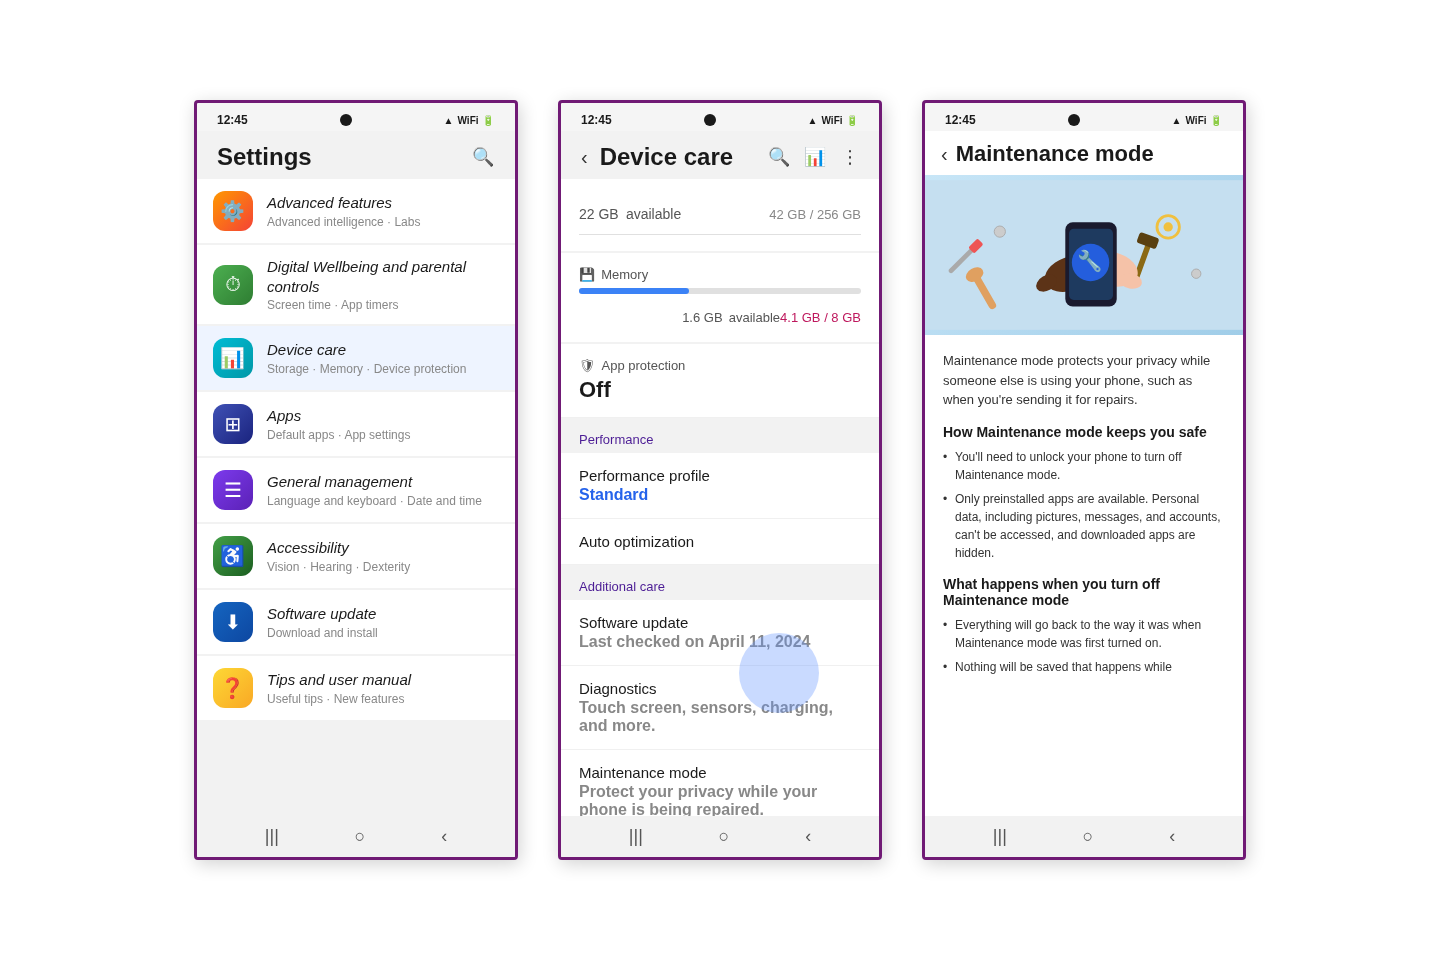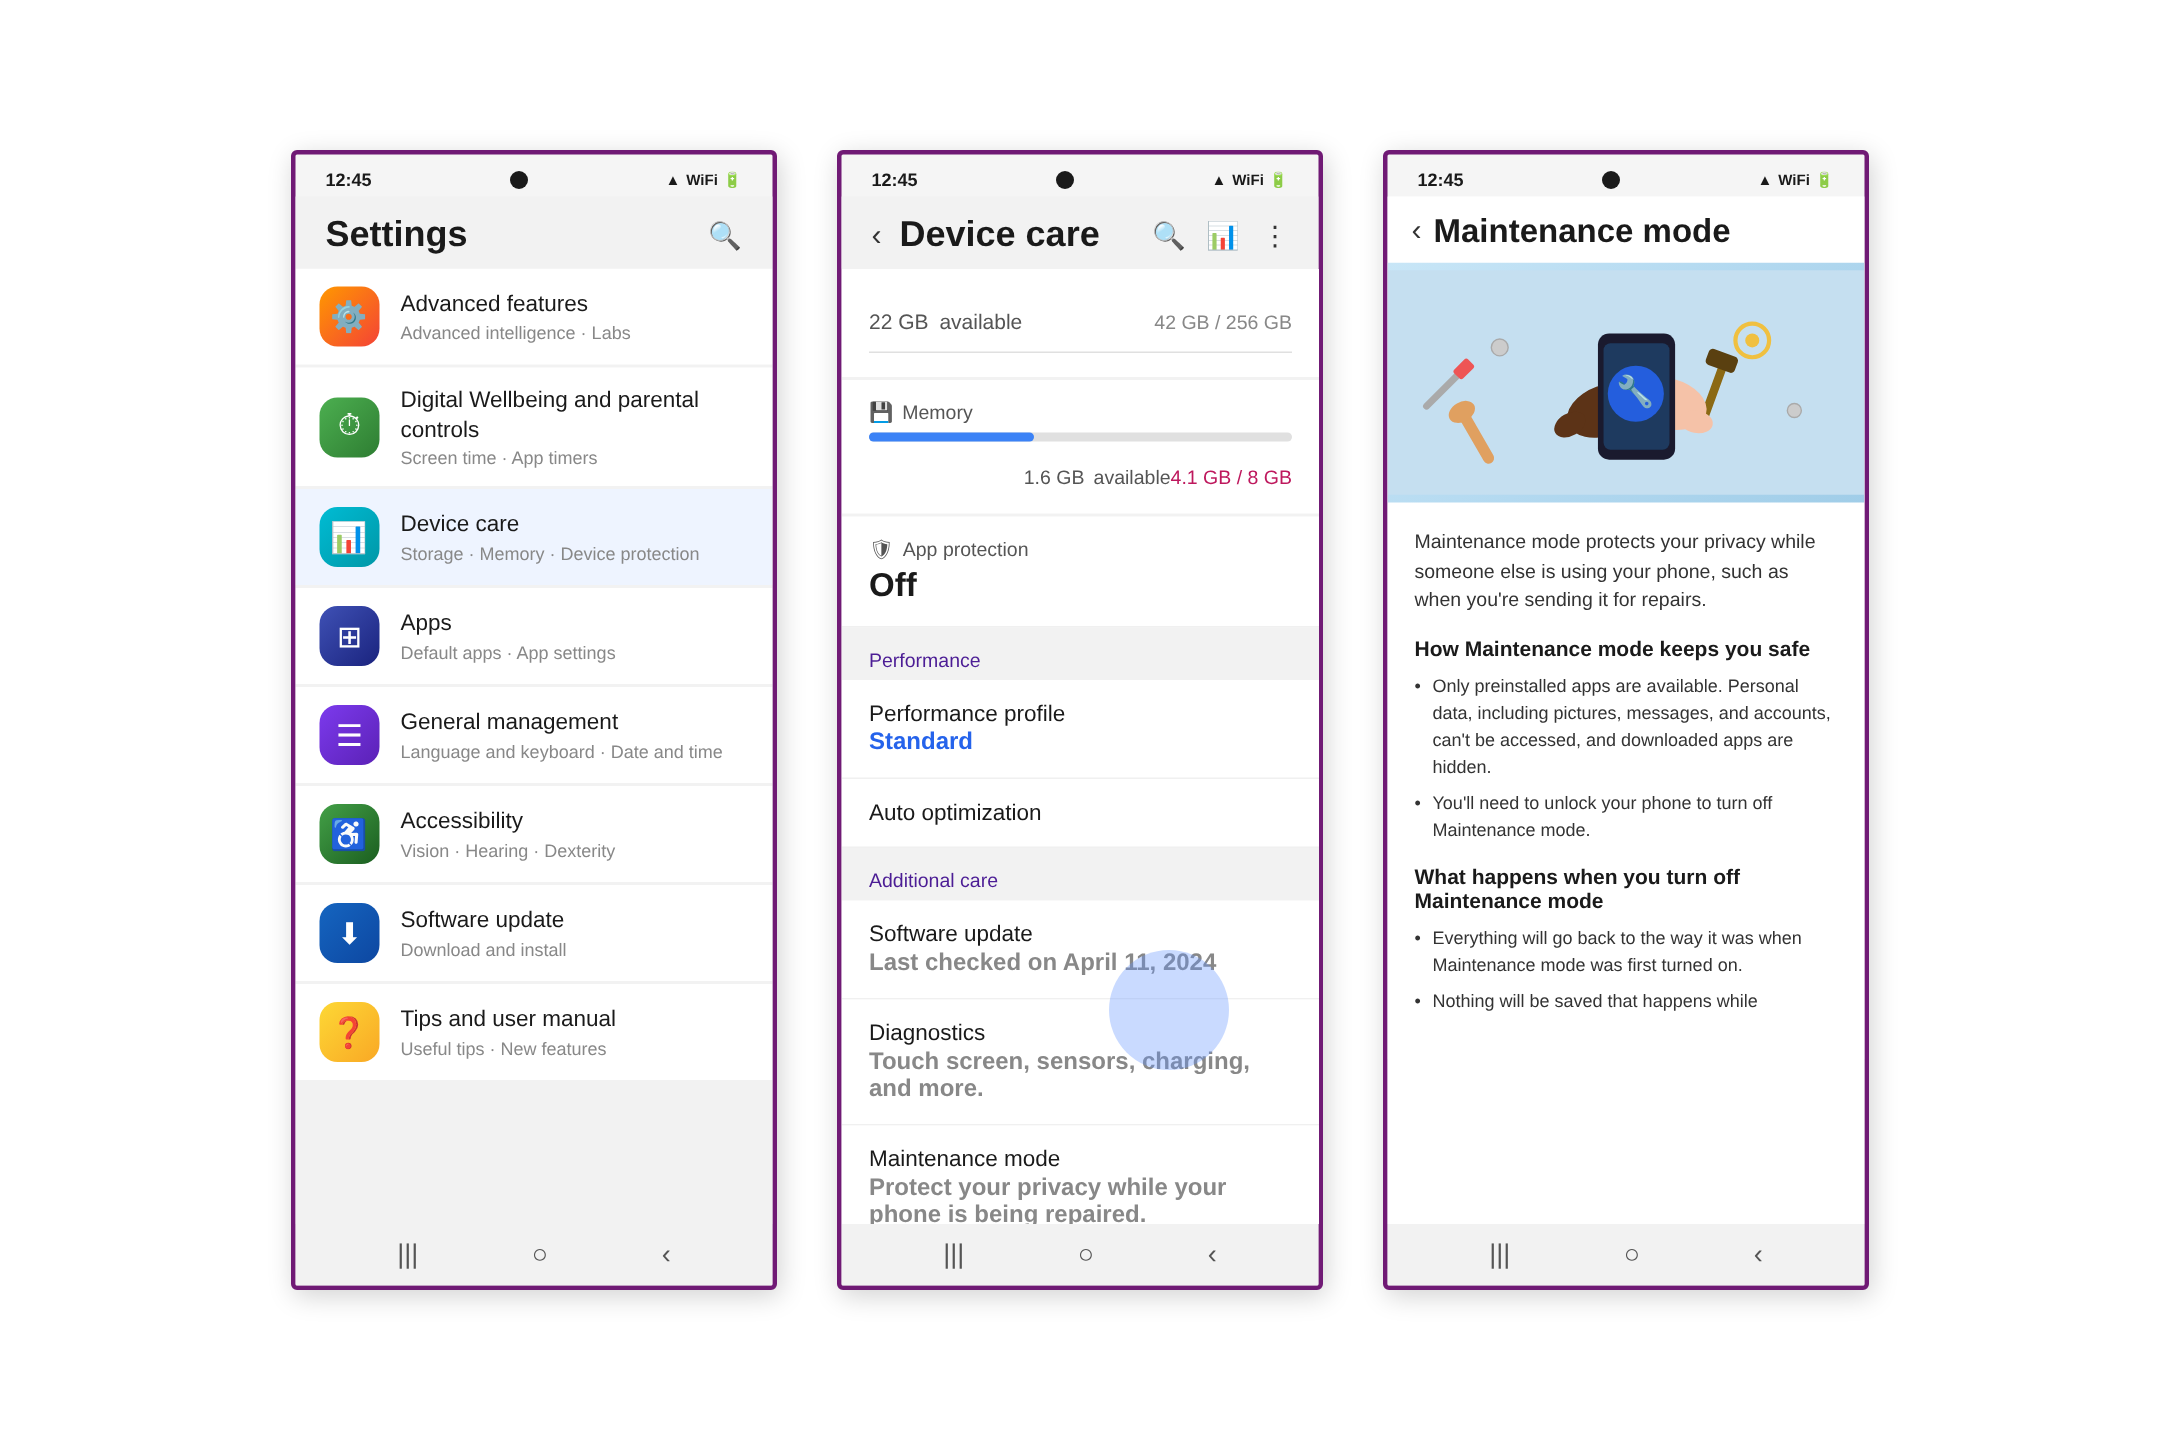--- a/index.html
+++ b/index.html
@@ -158,20 +158,21 @@
       font-size: 20px;
       color: #fff;
     }
 
     .settings-text { flex: 1; }
     .settings-text .title {
       font-size: 15px;
       font-weight: 500;
       color: #1a1a1a;
       line-height: 1.3;
+      font-style: italic;
     }
     .settings-text .subtitle {
       font-size: 12px;
       color: #888;
       margin-top: 2px;
     }
 
     
     .device-care-content {
       flex: 1;
@@ -615,22 +616,22 @@
 
           <circle cx="80" cy="55" r="6" fill="#ccc" stroke="#aaa" stroke-width="1"></circle>
           <circle cx="290" cy="100" r="5" fill="#ccc" stroke="#aaa" stroke-width="1"></circle>
         </svg>
       </div>
       <div class="maintenance-body">
         <p class="maintenance-desc">Maintenance mode protects your privacy while someone else is using your phone, such as when you're sending it for repairs.</p>
         <div class="maintenance-section-title">How Maintenance mode keeps you safe</div>
         <ul class="maintenance-list">
 
-        <li>Only preinstalled apps are available. Personal data, including pictures, messages, and accounts, can't be accessed, and downloaded apps are hidden.</li>
-            <li>You'll need to unlock your phone to turn off Maintenance mode.</li>
+        <li>You'll need to unlock your phone to turn off Maintenance mode.</li>
+            <li>Only preinstalled apps are available. Personal data, including pictures, messages, and accounts, can't be accessed, and downloaded apps are hidden.</li>
           </ul>
         <div class="maintenance-section-title">What happens when you turn off Maintenance mode</div>
         <ul class="maintenance-list">
 
         <li>Everything will go back to the way it was when Maintenance mode was first turned on.</li>
             <li>Nothing will be saved that happens while</li>
           </ul>
       </div>
     </div>
   </div>

